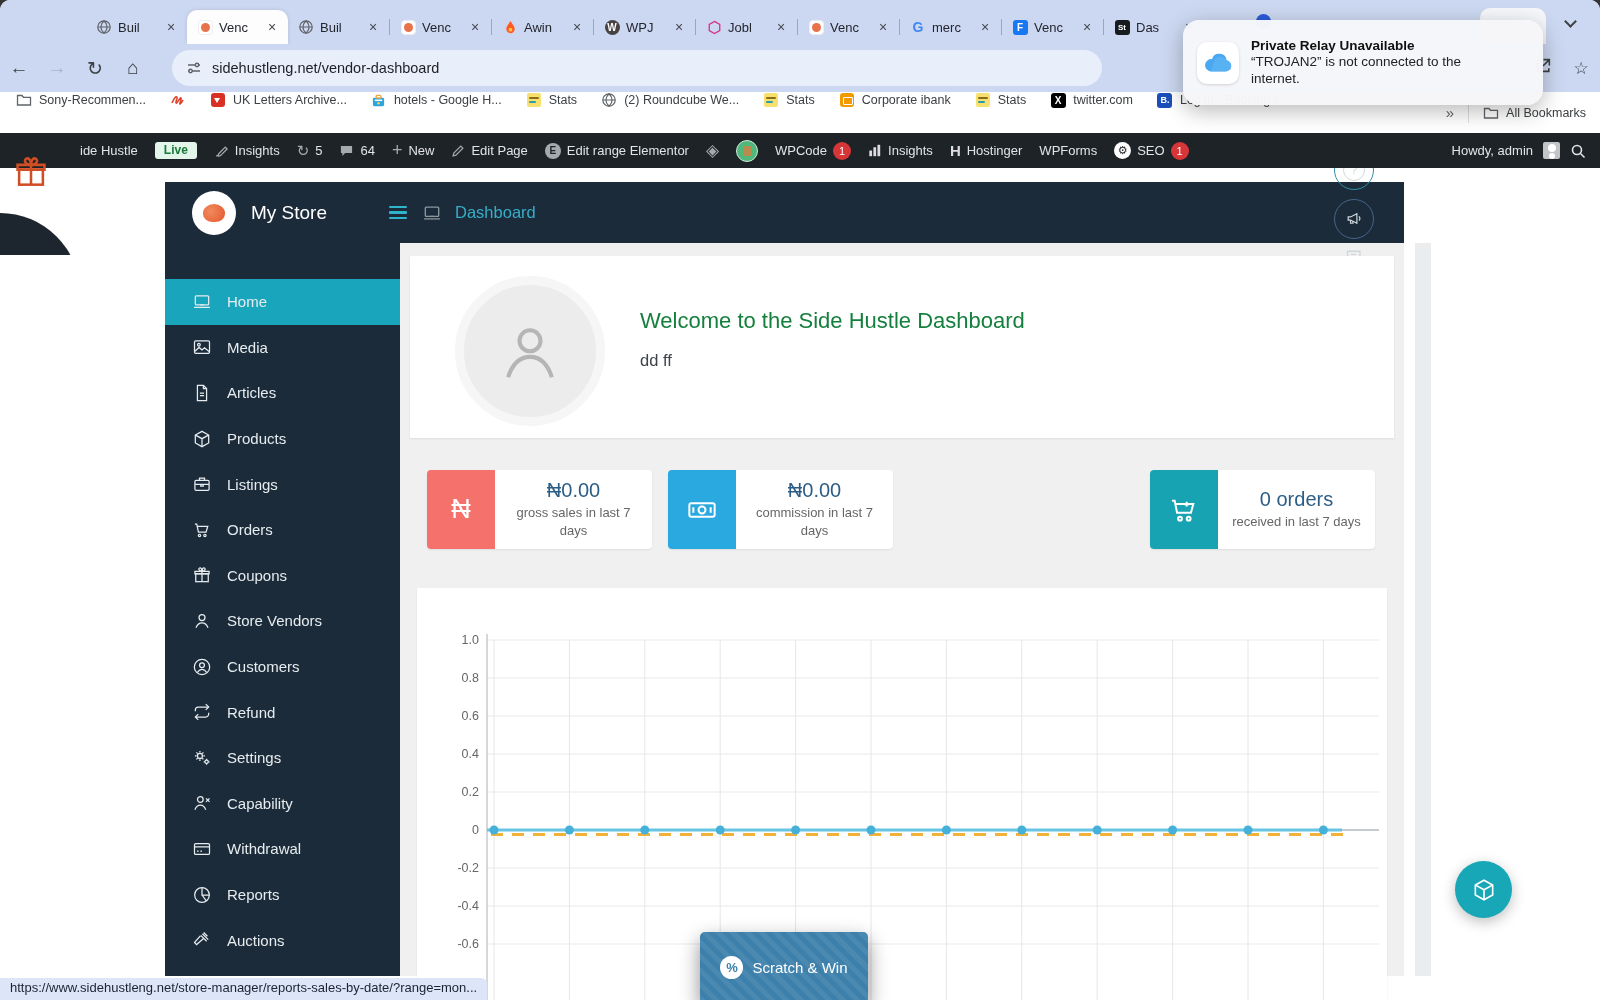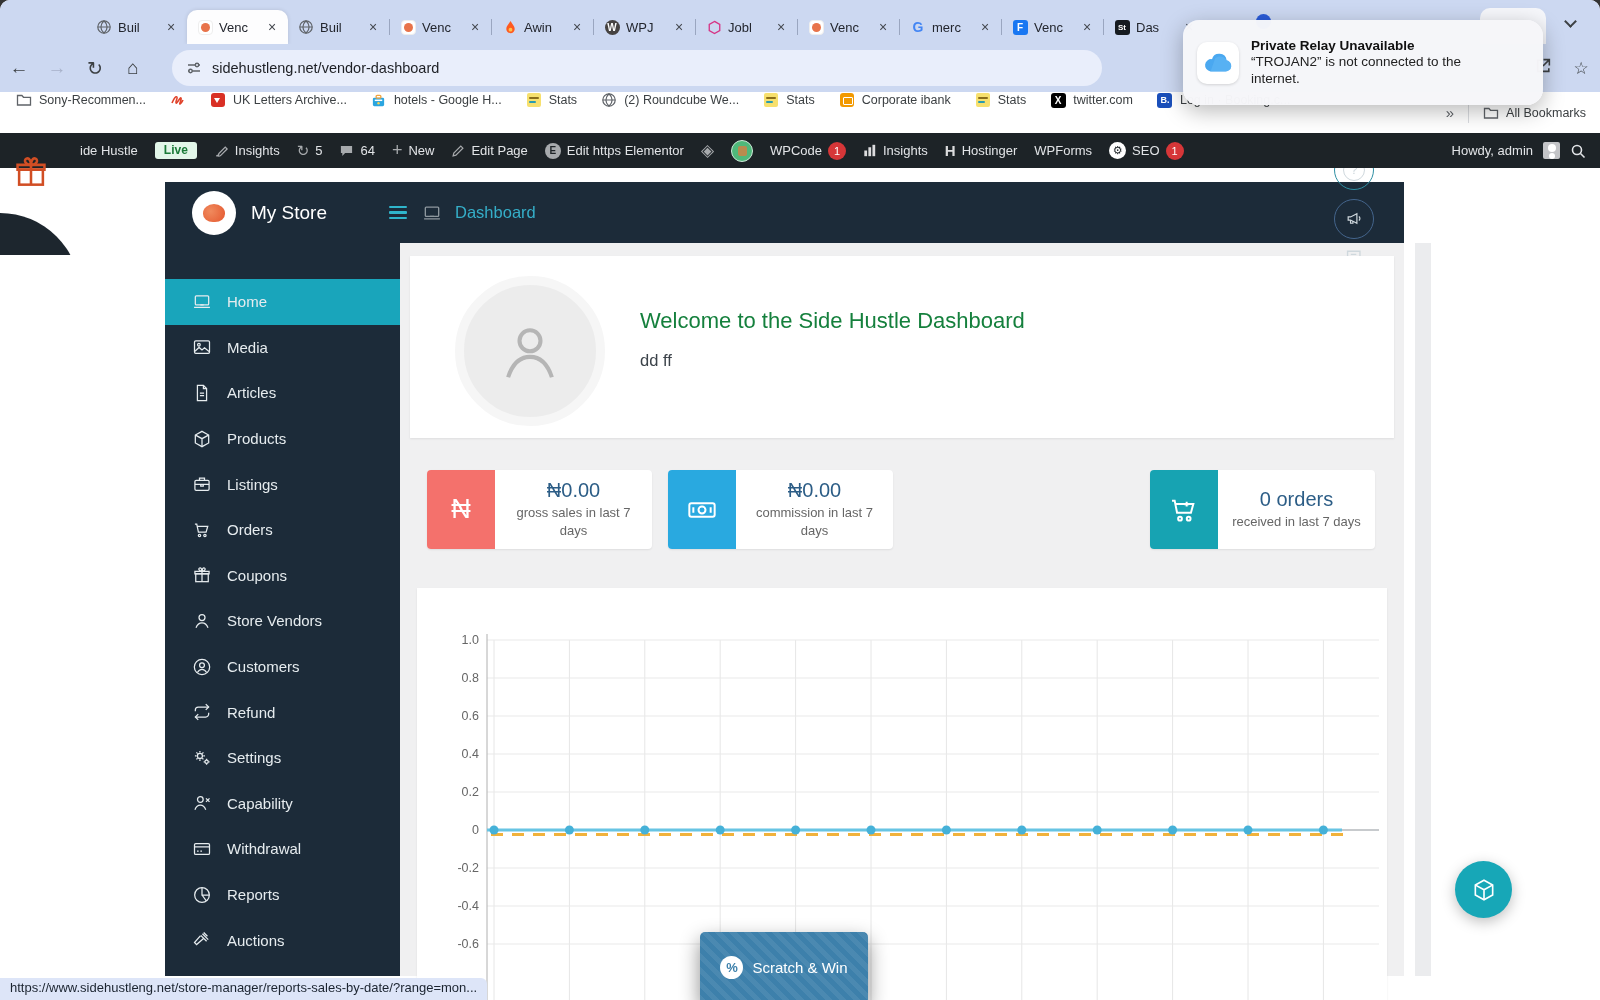--- a/index.html
+++ b/index.html
@@ -398,21 +398,21 @@
       <span>New</span>
     </span>
     <span class="ab-item">
       <svg width="14" height="14" viewBox="0 0 20 20" fill="none" stroke="#a7aaad" stroke-width="1.7">
           <path d="M3 17l1-4L14 3l3 3L7 16z"></path>
         </svg>
       <span>Edit Page</span>
     </span>
     <span class="ab-item">
       <span class="elem-ic">E</span>
-      <span>Edit https Elementor</span>
+      <span>Edit range Elementor</span>
     </span>
     <span class="ab-item ab-uni" style="font-size:17px">◈</span>
     <span class="ab-item plug-ic"></span>
     <span class="ab-item">
       <span>WPCode</span>
       <span class="redbadge">1</span>
     </span>
     <span class="ab-item">
       <svg width="14" height="13" viewBox="0 0 16 16">
           <rect x="1" y="8" width="3.4" height="7" fill="#dcdcde"></rect>

